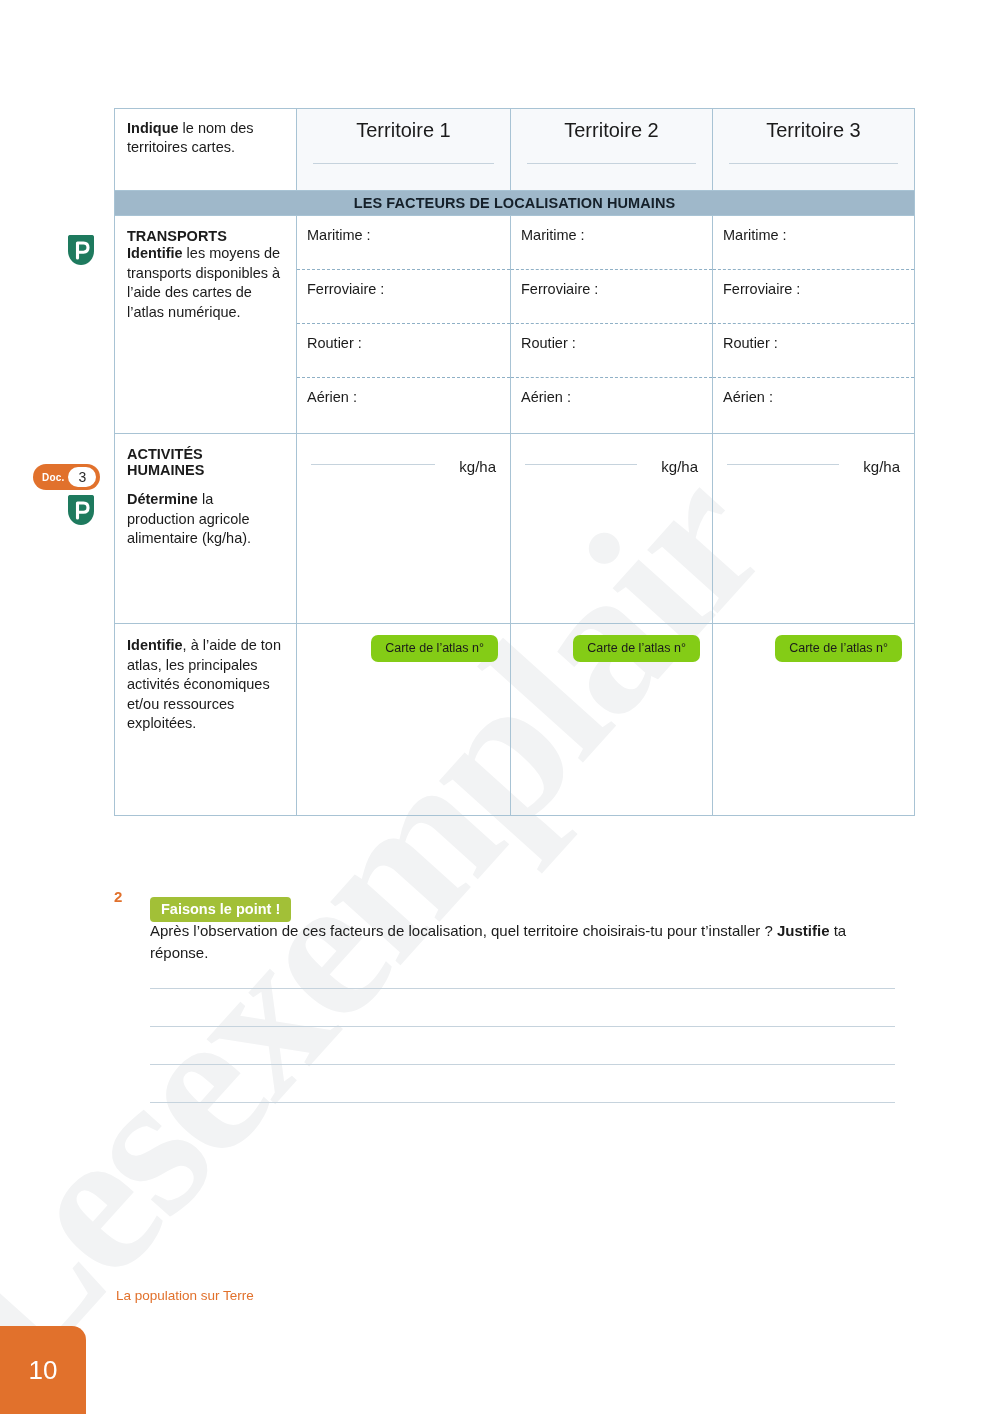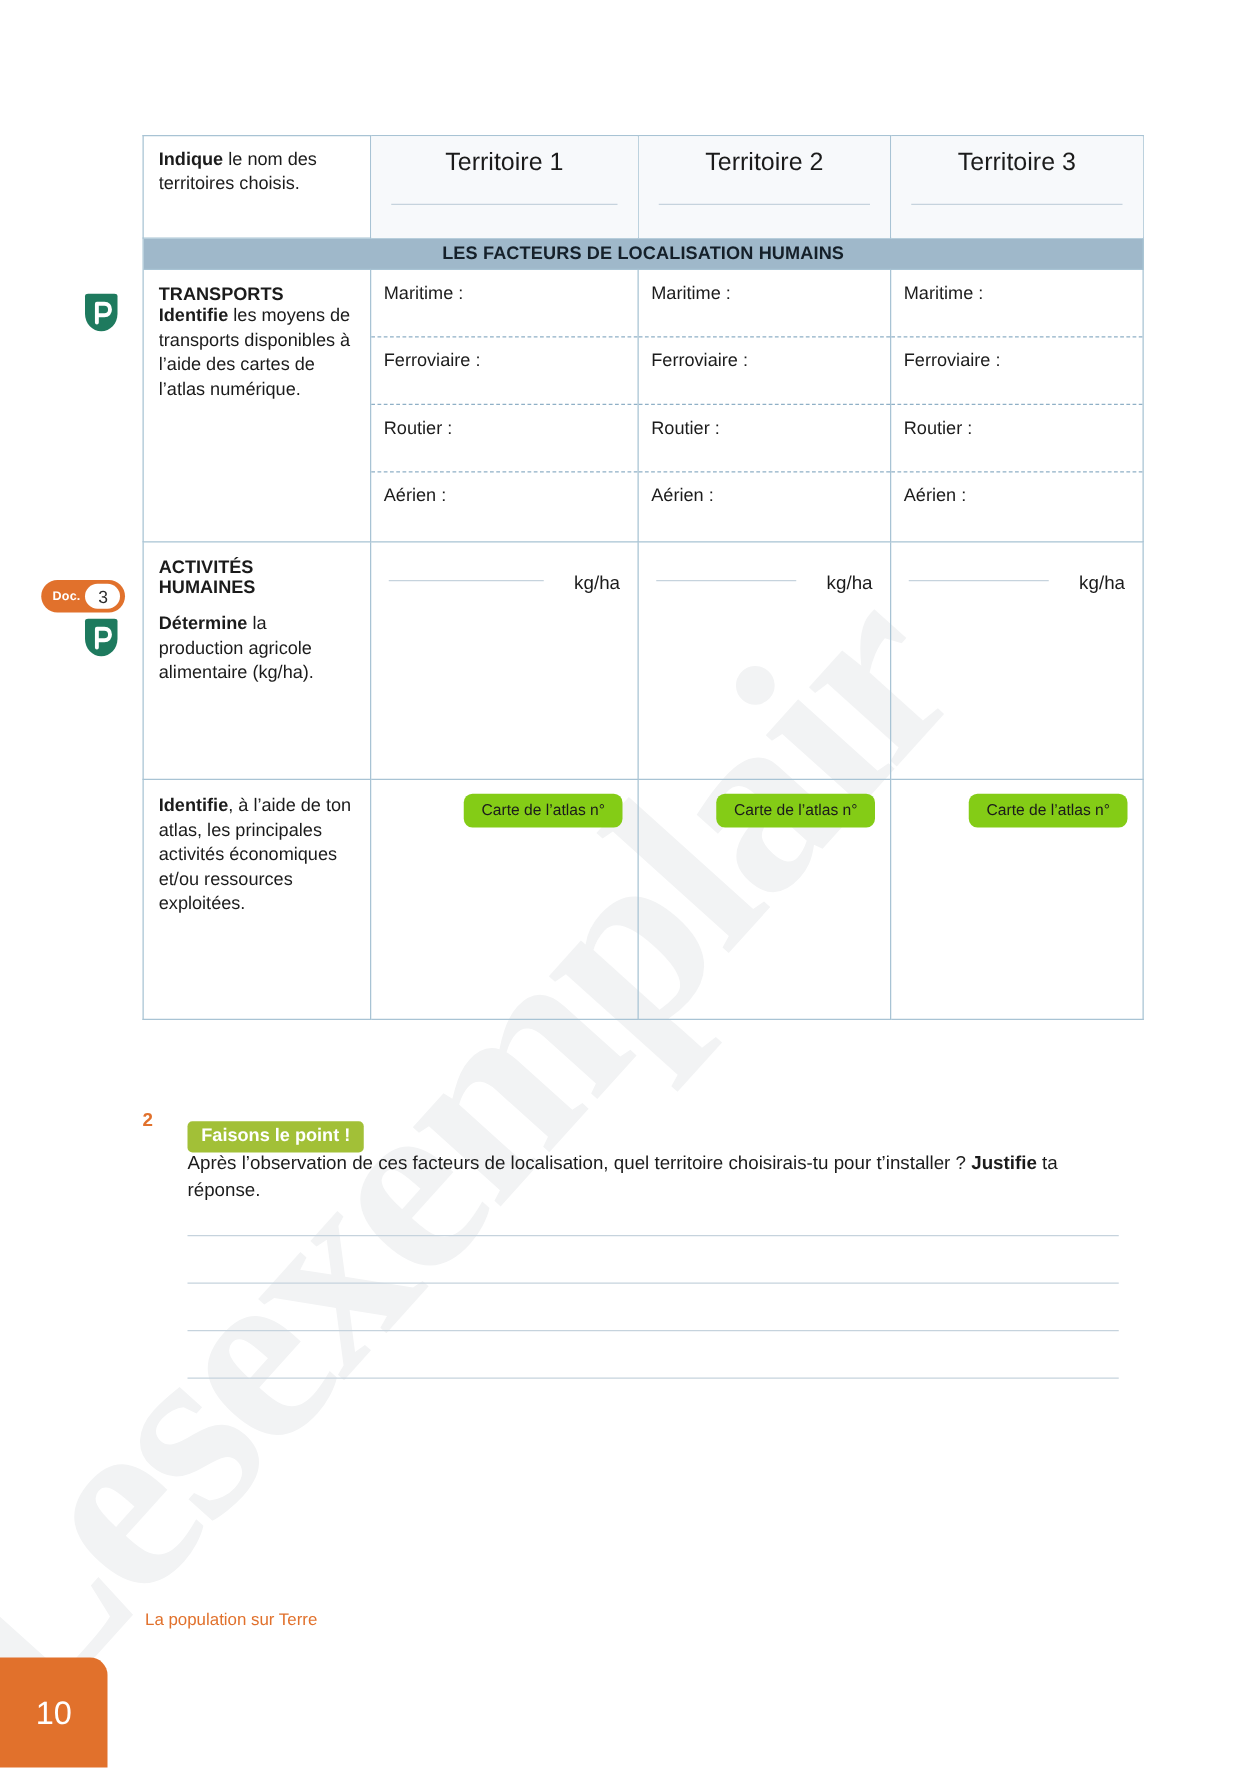--- a/index.html
+++ b/index.html
@@ -292,21 +292,21 @@
         <col class="c0">
           <col class="c1">
           <col class="c2">
           <col class="c3">
       </colgroup>
 
       <tbody>
           <tr>
         <td class="hdr-left">
           <div class="t">
-            <b>Indique</b><span> le nom des territoires choisis.</span>
+            <b>Indique</b><span> le nom des territoires cartes.</span>
           </div>
         </td>
         <td class="hdr-col">
           <div class="ttl">Territoire 1</div>
           <div class="wline"></div>
         </td>
         <td class="hdr-col">
           <div class="ttl">Territoire 2</div>
           <div class="wline"></div>
         </td>

